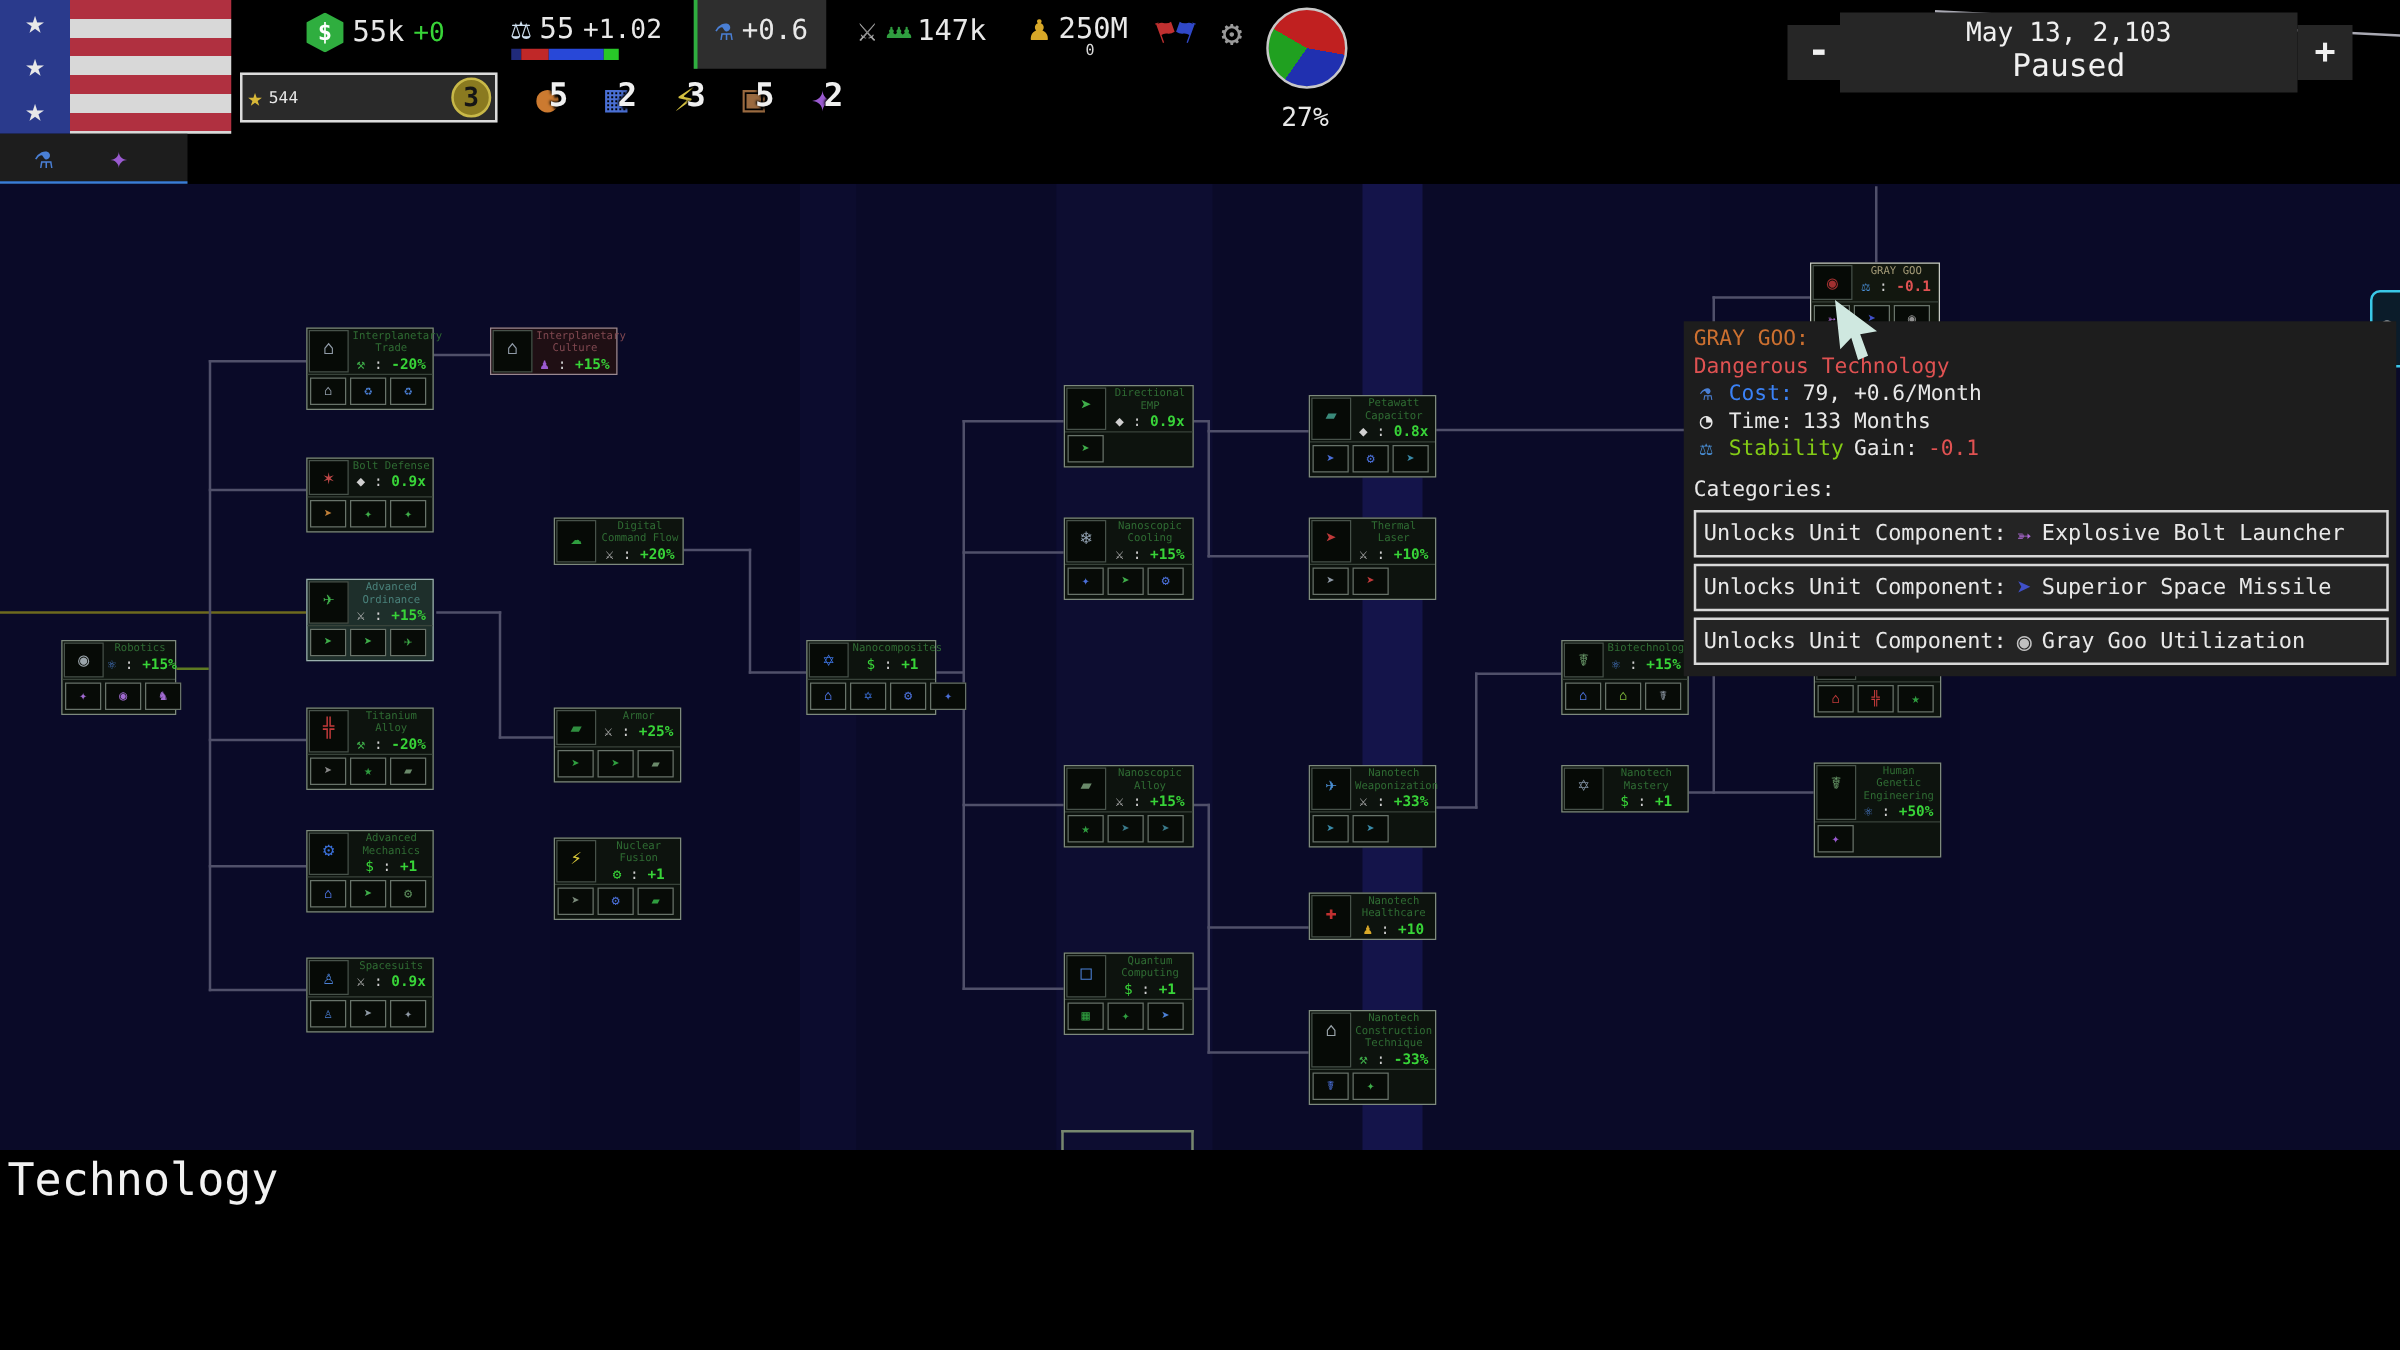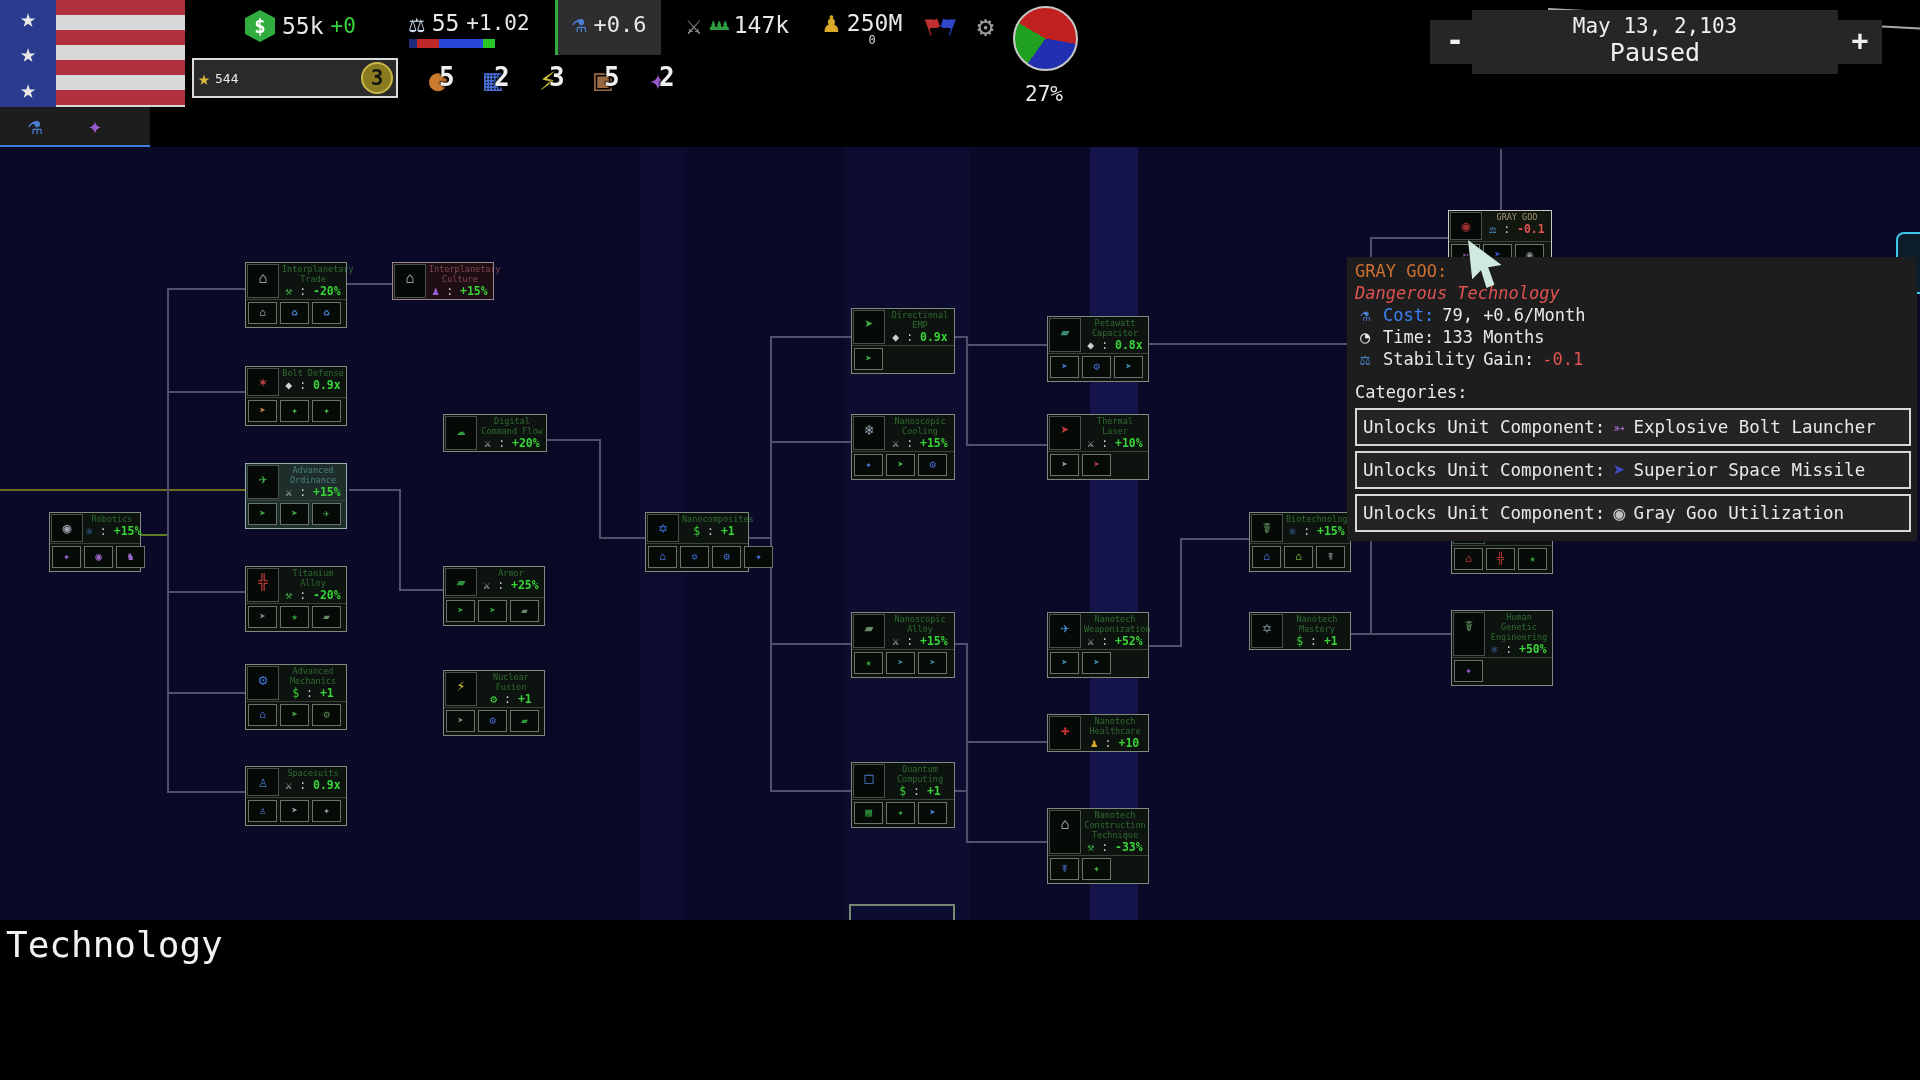--- a/index.html
+++ b/index.html
@@ -61,25 +61,25 @@
   .date-l2{font-size:25px;}
   .diag{position:absolute;height:2px;background:#a8a8b2;transform-origin:left center;z-index:-1;}
   .tabstrip{position:absolute;left:0;top:107px;width:150px;height:38px;background:#1d1d1d;display:flex;
             align-items:center;gap:18px;padding-left:14px;box-sizing:border-box;}
   .tab{width:42px;height:32px;text-align:center;font-size:24px;line-height:32px;}
   .tab-underline{position:absolute;left:0;top:145px;width:150px;height:2px;background:#3b7dd8;}
   
   .tooltip{position:absolute;left:1347px;top:257px;width:570px;box-sizing:border-box;background:#1d1d1d;
            z-index:10;padding:5px 6px 4px 8px;font-size:17px;line-height:19px;}
   .tt-title{color:#cc7030;margin-bottom:3px;}
-  .tt-sub{color:#e05252;margin-bottom:3px;font-style:italic;}
+  .tt-sub{color:#e05252;margin-bottom:3px;}
   .tt-line{display:flex;align-items:center;gap:8px;margin-bottom:3px;white-space:pre;}
   .tt-ic{width:20px;text-align:center;}
   .tt-cost-lbl{color:#3b82f6;}
-  .tt-stab-lbl{color:#e5e5e5;}
+  .tt-stab-lbl{color:#84cc16;}
   .tt-red{color:#e05252;}
   .tt-cat{margin:14px 0 6px 0;color:#e8e8e8;}
   .u-row{border:2px solid #d8d8d8;background:#242424;margin-bottom:5px;height:34px;display:flex;
          align-items:center;padding:0 6px;gap:8px;white-space:pre;font-size:17.5px;}
   .u-ic{font-size:20px;}
   
   .footer{position:absolute;left:0;top:920px;width:1628px;height:160px;background:#000;}
   .footer-label{position:absolute;left:6px;top:4px;font-size:36px;color:#f2f2f2;}
   
   .edge-btn{position:absolute;left:1896px;top:232px;width:34px;height:62px;background:#0b1c2a;
@@ -383,21 +383,21 @@
         <div class="n-subs">
           <div class="sub-box" style="color: rgb(143, 154, 166);">➤</div>
           <div class="sub-box" style="color: rgb(192, 58, 58);">➤</div>
         </div>
       </div>
       <div class="tech-node" style="left: 1047px; top: 612px; width: 102px;">
         <div class="n-head">
           <div class="n-icon" style="color: rgb(74, 143, 212);">✈</div>
           <div class="n-body">
             <div class="n-title">Nanotech Weaponization</div>
-            <div class="n-stat"><span style="color: rgb(192, 192, 192);">⚔</span> : <span class="sv" style="color: rgb(56, 212, 56);">+52%</span></div>
+            <div class="n-stat"><span style="color: rgb(192, 192, 192);">⚔</span> : <span class="sv" style="color: rgb(56, 212, 56);">+33%</span></div>
           </div>
         </div>
         <div class="n-subs">
           <div class="sub-box" style="color: rgb(58, 138, 168);">➤</div>
           <div class="sub-box" style="color: rgb(58, 138, 168);">➤</div>
         </div>
       </div>
       <div class="tech-node" style="left: 1047px; top: 714px; width: 102px;">
         <div class="n-head">
           <div class="n-icon" style="color: rgb(192, 48, 48);">✚</div>

